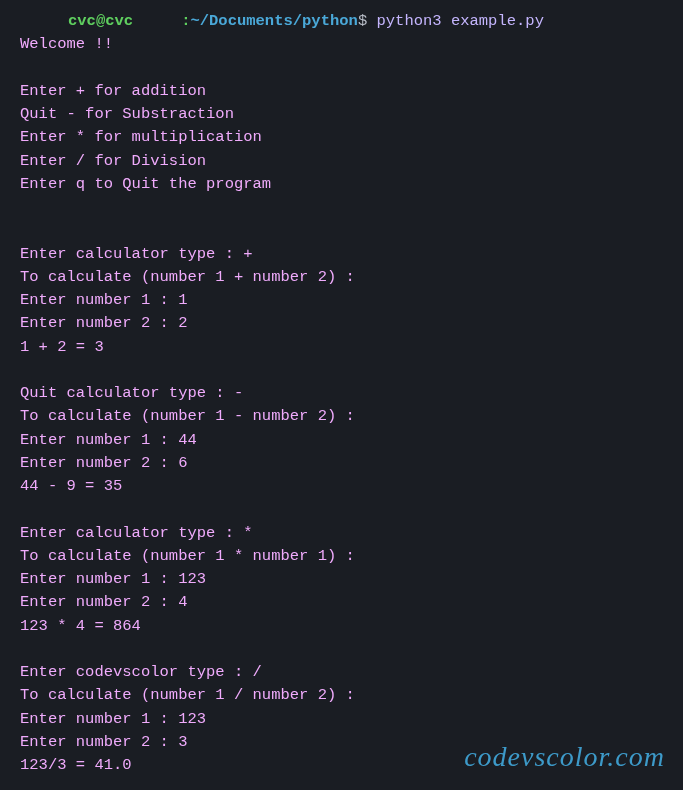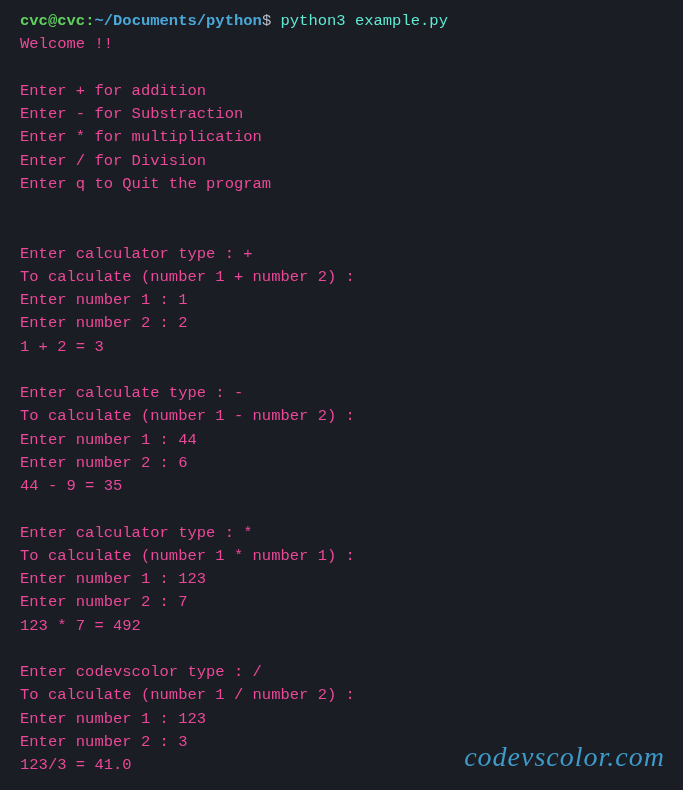--- a/index.html
+++ b/index.html
@@ -19,77 +19,78 @@
       border-radius: 10px;
       position: relative;
       overflow: hidden;
     }
     .terminal {
       white-space: pre;
     }
     .prompt-user {
       color: #5fcf5f;
       font-weight: bold;
+      margin-left: 48px;
     }
     .prompt-path {
       color: #4aa8d8;
       font-weight: bold;
       text-align: center;
     }
     .prompt-dollar {
       color: #b8bdc7;
     }
     .command {
-      color: #5eead4;
+      color: #c4b5fd;
     }
     .output {
-      color: #ec4899;
+      color: #f0abfc;
     }
     .watermark {
       position: absolute;
       bottom: 12px;
       right: 18px;
       font-family: 'Brush Script MT', cursive;
       font-style: italic;
       font-size: 28px;
       color: #3d9ac9;
       letter-spacing: 1px;
       text-align: center;
     }
   </style>
 </head>
 <body>
 
 <div class="terminal"><span class="prompt-user">cvc@cvc</span><span class="prompt-user">:</span><span class="prompt-path">~/Documents/python</span><span class="prompt-dollar">$</span> <span class="command">python3 example.py</span>
 <span class="output">Welcome !!</span>
 <span class="output"></span>
 <span class="output">Enter + for addition</span>
-<span class="output">Enter - for Substraction</span>
+<span class="output">Quit - for Substraction</span>
 <span class="output">Enter * for multiplication</span>
 <span class="output">Enter / for Division</span>
 <span class="output">Enter q to Quit the program</span>
 
 
 <span class="output">Enter calculator type : +</span>
 <span class="output">To calculate (number 1 + number 2) :</span>
 <span class="output">Enter number 1 : 1</span>
 <span class="output">Enter number 2 : 2</span>
 <span class="output">1 + 2 = 3</span>
 
-<span class="output">Enter calculate type : -</span>
+<span class="output">Quit calculator type : -</span>
 <span class="output">To calculate (number 1 - number 2) :</span>
 <span class="output">Enter number 1 : 44</span>
 <span class="output">Enter number 2 : 6</span>
 <span class="output">44 - 9 = 35</span>
 
 <span class="output">Enter calculator type : *</span>
 <span class="output">To calculate (number 1 * number 1) :</span>
 <span class="output">Enter number 1 : 123</span>
-<span class="output">Enter number 2 : 7</span>
-<span class="output">123 * 7 = 492</span>
+<span class="output">Enter number 2 : 4</span>
+<span class="output">123 * 4 = 864</span>
 
 <span class="output">Enter codevscolor type : /</span>
 <span class="output">To calculate (number 1 / number 2) :</span>
 <span class="output">Enter number 1 : 123</span>
 <span class="output">Enter number 2 : 3</span>
 <span class="output">123/3 = 41.0</span>
 
 
 </div>
 

